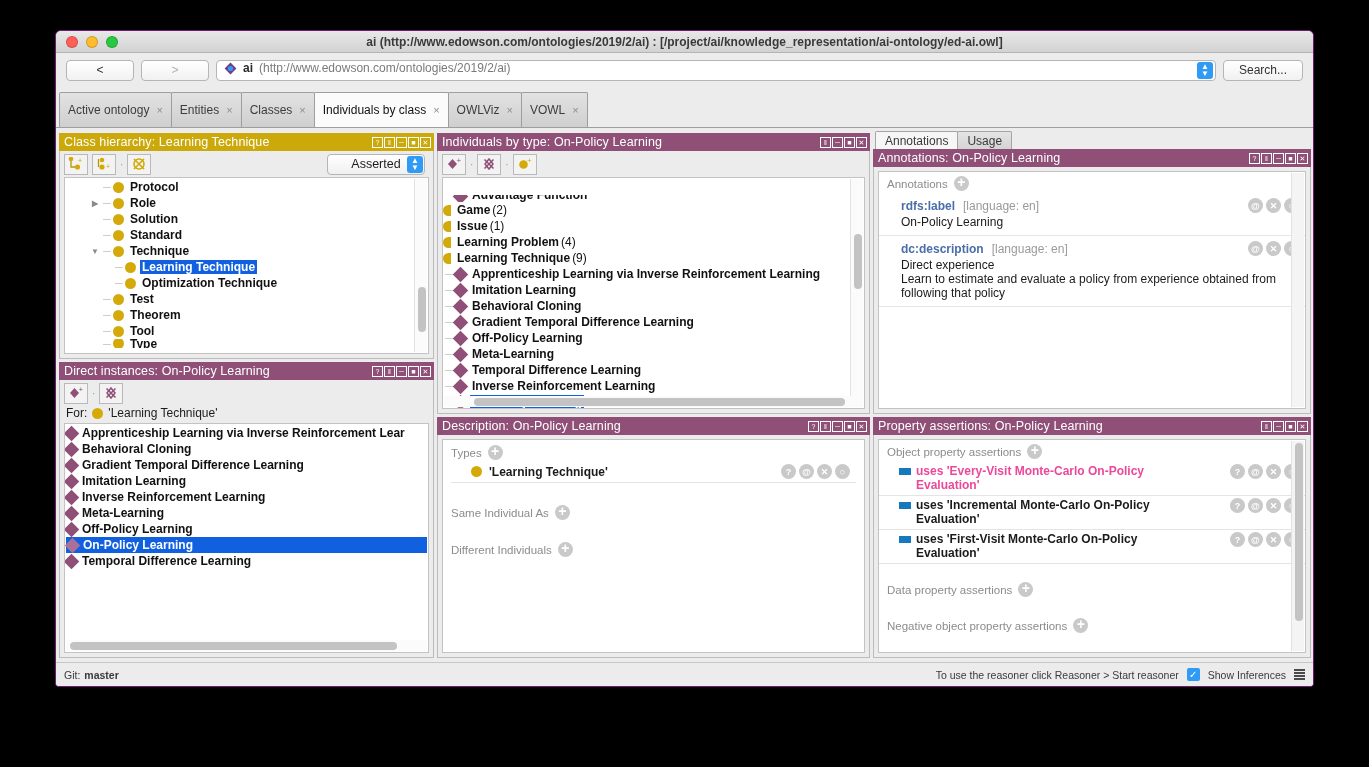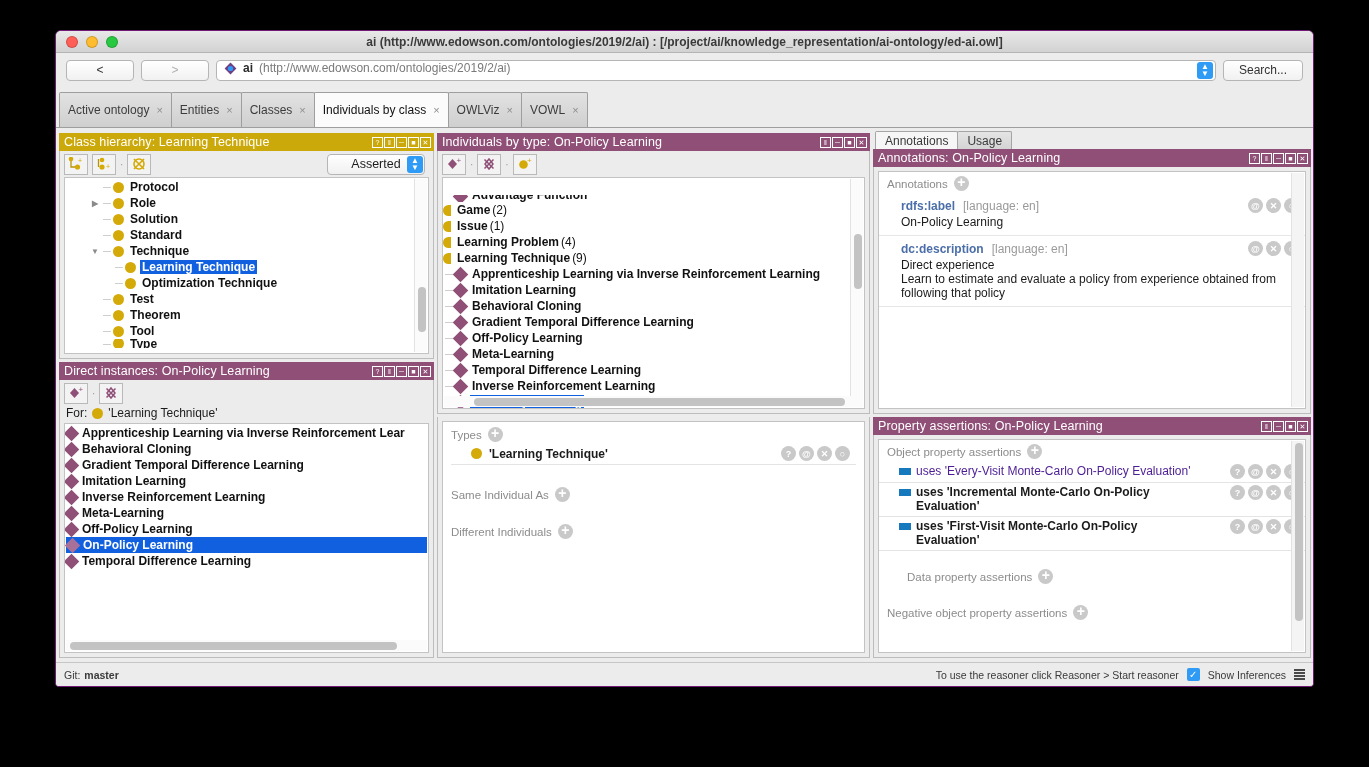--- a/index.html
+++ b/index.html
@@ -591,20 +591,30 @@
               <div class="vthumb" style="top:55px; height:55px;"></div>
             </div>
           <div class="hscroll">
               <div class="hthumb" style="left:30px; right:18px;"></div>
             </div>
         </div>
       </div>
     </div>
 
     <div class="panel" style="left:381px; top:287px; width:433px; height:241px;">
+      <div class="pheader plum">
+        <span>Description: On-Policy Learning</span>
+        <span class="pbtns">
+          <span class="pbtn">?</span>
+          <span class="pbtn">‖</span>
+          <span class="pbtn">─</span>
+          <span class="pbtn">■</span>
+          <span class="pbtn">✕</span>
+        </span>
+      </div>
       <div class="pbody">
         <div class="formbody">
           <div style="padding:5px 8px 0 8px;">
             <div class="seclabel">
               <span>Types</span>
               <span class="plus">+</span>
             </div>
             <div class="entryrow" style="padding-left:20px; margin-top:2px; align-items:center;">
               <span class="cls-dot" style="margin:0 2px 0 0;"></span>
               <span style="font-size:12px;font-weight:700;color:#1b1b1b;">'Learning Technique'</span>
@@ -695,21 +705,21 @@
       </div>
       <div class="pbody">
         <div class="formbody">
           <div class="seclabel" style="padding:4px 0 3px 8px;">
             <span>Object property assertions</span>
             <span class="plus">+</span>
           </div>
 
           <div class="entryrow">
             <span class="obj-sq"></span>
-            <span style="font-size:12px;font-weight:400;color:#4c1d95;line-height:14px;max-width:285px;">
+            <span style="font-size:12px;font-weight:700;color:#ec4899;line-height:14px;max-width:285px;">
               <span>uses</span>
               <span>'Every-Visit Monte-Carlo On-Policy Evaluation'</span>
             </span>
             <span class="rowbtns">
               <span class="circbtn">?</span>
               <span class="circbtn">@</span>
               <span class="circbtn">✕</span>
               <span class="circbtn">○</span>
             </span>
           </div>
@@ -735,21 +745,21 @@
               <span>'First-Visit Monte-Carlo On-Policy Evaluation'</span>
             </span>
             <span class="rowbtns">
               <span class="circbtn">?</span>
               <span class="circbtn">@</span>
               <span class="circbtn">✕</span>
               <span class="circbtn">○</span>
             </span>
           </div>
 
-          <div class="seclabel" style="padding:18px 12px 3px 8px;margin-left:20px;">
+          <div class="seclabel" style="padding:18px 12px 3px 8px;">
             <span>Data property assertions</span>
             <span class="plus">+</span>
           </div>
           <div class="seclabel" style="padding:18px 0 3px 8px;">
             <span>Negative object property assertions</span>
             <span class="plus">+</span>
           </div>
           <div class="vscroll" style="background:#f4f4f4;">
               <div class="vthumb" style="top:2px; height:178px;"></div>
             </div>

